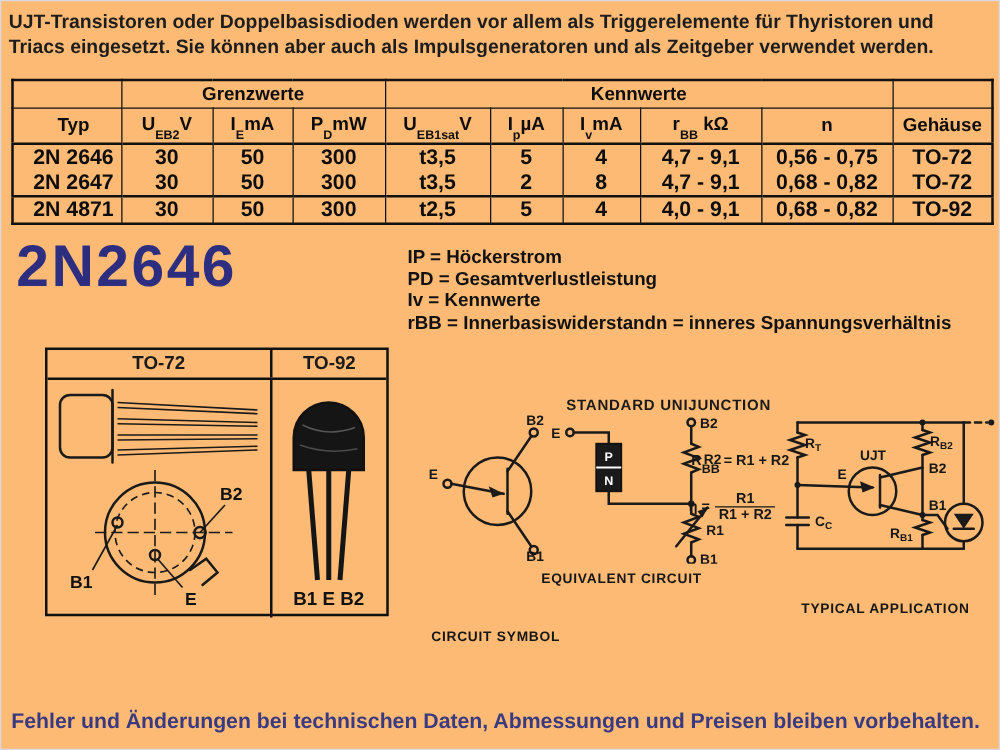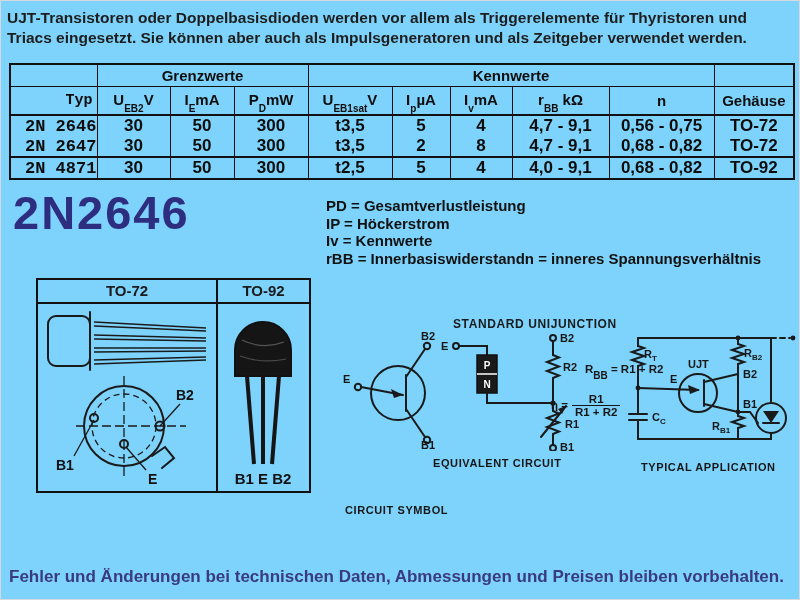--- a/index.html
+++ b/index.html
@@ -1,38 +1,38 @@
 <!DOCTYPE html>
 <html><head>
 <meta charset="utf-8">
 <style>
   html,body { margin:0; padding:0; background:#e8e8ee; }
   .page {
-    position:relative; width:800px; height:600px; background:#7dd3fc;
+    position:relative; width:800px; height:600px; background:#fdba74;
     font-family:"Liberation Sans", sans-serif; color:#1a1a1a; overflow:hidden;
     border:1px solid #d8d8e2; box-sizing:border-box;
   }
   
   .intro {
     position:absolute; left:6px; top:7px; width:788px;
     font-size:15.5px; font-weight:600; line-height:1.3; color:#1d1d1d;
   }
   
   .spec-table-wrap { position:absolute; left:8px; top:62px; }
   table.spec { border-collapse:collapse; table-layout:fixed; width:784px; border:2.5px solid #111; }
   table.spec th, table.spec td {
     border-left:1.5px solid #111; border-right:1.5px solid #111;
     padding:0 4px; font-size:17px; font-weight:600; color:#0d0d0d;
     white-space:nowrap; overflow:hidden; text-align:center;
   }
   table.spec thead tr.groups th { height:21px; border-bottom:1.5px solid #111; font-size:15px; }
   table.spec thead tr.cols th { height:27px; border-bottom:2px solid #111; font-size:15px; }
   table.spec tbody td { height:19px; }
   table.spec tbody tr.pair-end td { border-bottom:2px solid #111; }
-  table.spec td.typ, table.spec th.typ { text-align:right; padding-left:14px;font-family:Liberation Mono, monospace; }
+  table.spec td.typ, table.spec th.typ { text-align:center; padding-left:14px; }
   sub.u { font-size:10px; position:relative; bottom:-3px; letter-spacing:0; }
   
   .part-number {
     position:absolute; left:12px; top:184px;
     font-size:47px; font-weight:700; letter-spacing:2px; color:#2e2e80;
   }
   
   .legend { position:absolute; left:325px; top:196px; width:470px; }
   .legend div { font-size:15px; font-weight:700; color:#111; line-height:17.5px; }
   
@@ -144,22 +144,22 @@
           <td>0,68 - 0,82</td>
           <td>TO-92</td>
         </tr>
       </tbody>
     </table>
   </div>
 
   <div class="part-number">2N2646</div>
 
   <div class="legend">
+    <div>IP = Höckerstrom</div>
     <div>PD = Gesamtverlustleistung</div>
-    <div>IP = Höckerstrom</div>
     <div>Iv = Kennwerte</div>
     <div>rBB = Innerbasiswiderstandn = inneres Spannungsverhältnis</div>
   </div>
 
   <div class="pkg-box">
     <div class="pkg-head">
       <div class="h72">TO-72</div>
       <div class="h92">TO-92</div>
     </div>
     <div class="pkg-body">
@@ -251,21 +251,21 @@
     <line class="ln" x1="100" y1="108" x2="125" y2="77"></line>
     <polygon points="125,77 117,80 121,85" fill="#1a1a1a"></polygon>
     <line class="ln" x1="112" y1="105" x2="112" y2="116"></line>
     <circle class="ln" cx="112" cy="119" r="3"></circle>
     <text class="slbl" x="0" y="21">E</text>
     <text class="slbl" x="119" y="13">B2</text>
     <text class="slbl" x="122" y="42">R2</text>
     <text class="slbl" x="124" y="99">R1</text>
     <text class="slbl" x="119" y="122">B1</text>
   </svg>
-  <div class="formula" style="left:552px; top:362px;margin-left:32px;"><span>R</span><sub class="u">BB</sub><span> = R1 + R2</span></div>
+  <div class="formula" style="left:552px; top:362px;"><span>R</span><sub class="u">BB</sub><span> = R1 + R2</span></div>
   <div class="formula" style="left:550px; top:392px;"><span>η =</span><span class="frac"><span class="num">R1</span><span class="den">R1 + R2</span></span></div>
   <div class="cir-caption" style="left:432px; top:456px;">EQUIVALENT CIRCUIT</div>
 
   <svg class="svg-abs" style="left:625px; top:325px;" width="175" height="125" viewBox="0 0 175 125">
     <polyline class="ln" points="12,12 145,12"></polyline>
     <line class="ln" x1="145" y1="12" x2="164" y2="12" stroke-dasharray="5 4"></line>
     <circle cx="167" cy="12" r="2.4" fill="#1a1a1a"></circle>
     <circle cx="112" cy="12" r="2.4" fill="#1a1a1a"></circle>
 
     <line class="ln" x1="12" y1="12" x2="12" y2="20"></line>
@@ -301,17 +301,17 @@
 
     <text class="slbl" x="18" y="32"><tspan>R</tspan><tspan dy="2.5" style="font-size:8px">T</tspan></text>
     <text class="slbl" x="26" y="95"><tspan>C</tspan><tspan dy="2.5" style="font-size:8px">C</tspan></text>
     <text class="slbl" x="118" y="31"><tspan>R</tspan><tspan dy="2.5" style="font-size:8px">B2</tspan></text>
     <text class="slbl" x="86" y="104"><tspan>R</tspan><tspan dy="2.5" style="font-size:8px">B1</tspan></text>
     <text class="slbl" x="62" y="42">UJT</text>
     <text class="slbl" x="44" y="57">E</text>
     <text class="slbl" x="117" y="52">B2</text>
     <text class="slbl" x="117" y="82">B1</text>
   </svg>
-  <div class="cir-caption" style="left:640px; top:460px;text-align:center;">TYPICAL APPLICATION</div>
+  <div class="cir-caption" style="left:640px; top:480px;text-align:center;">TYPICAL APPLICATION</div>
 
   <div class="footer">Fehler und Änderungen bei technischen Daten, Abmessungen und Preisen bleiben vorbehalten.</div>
 
 </div>
 
 </body></html>

